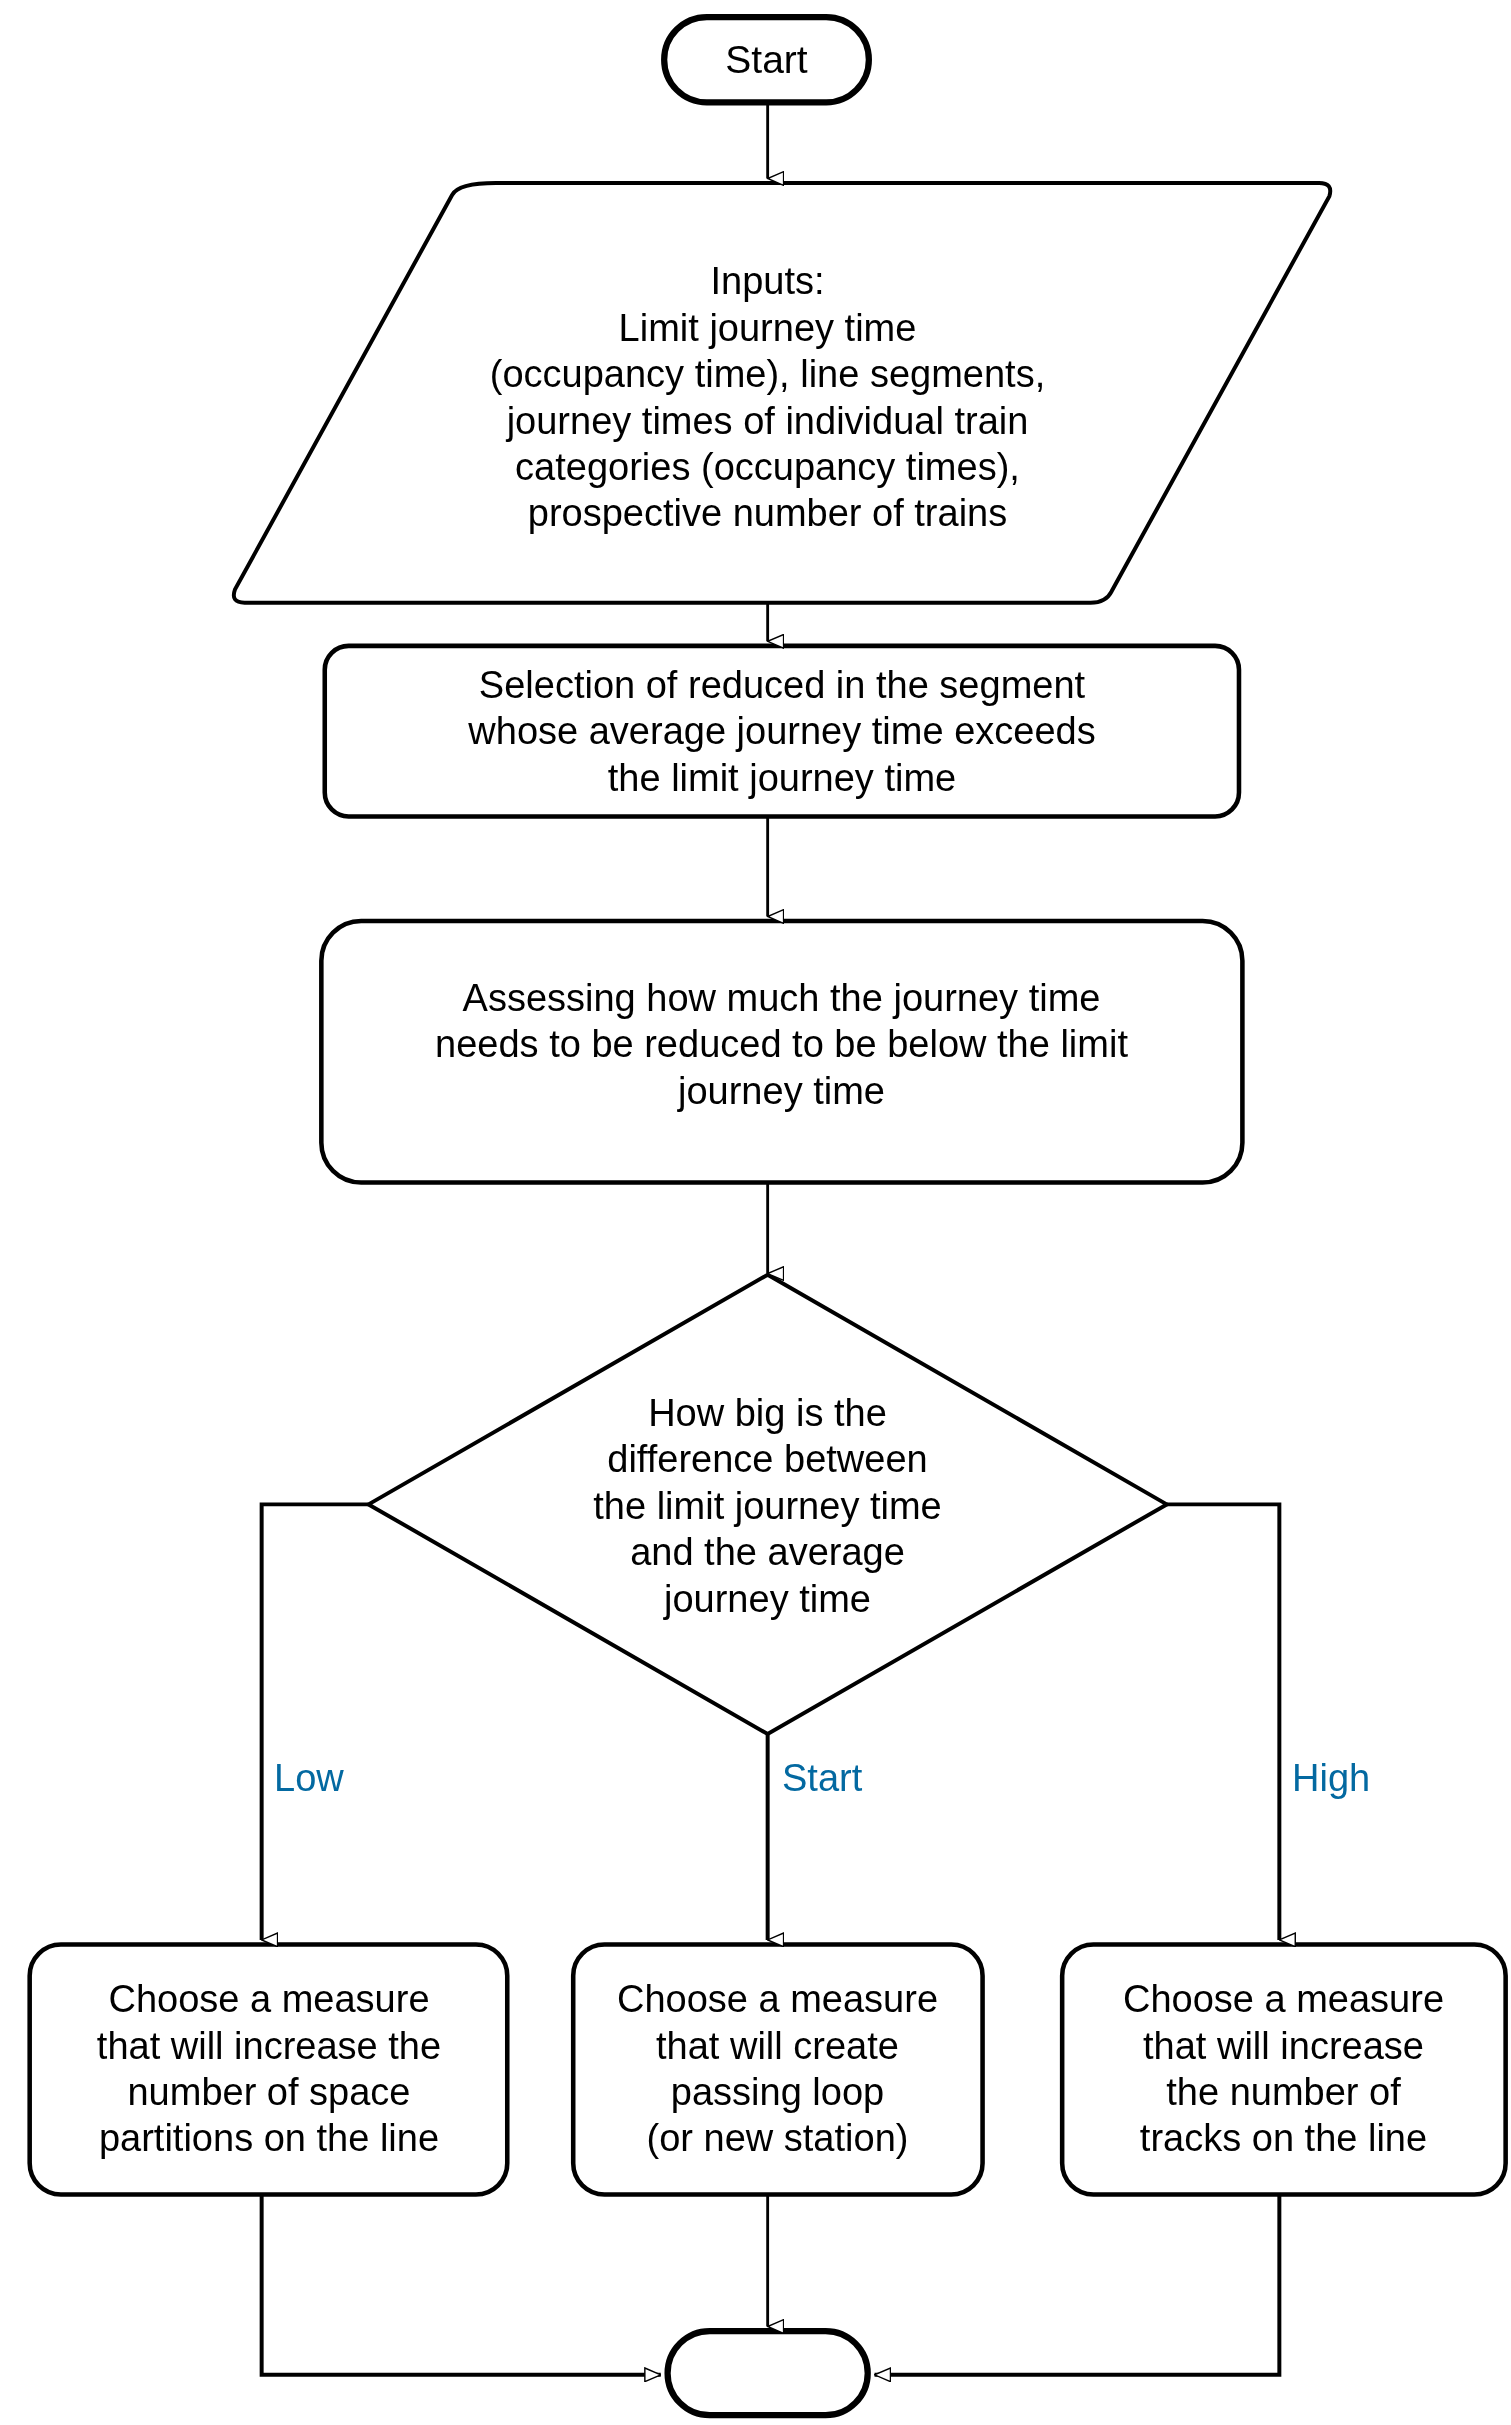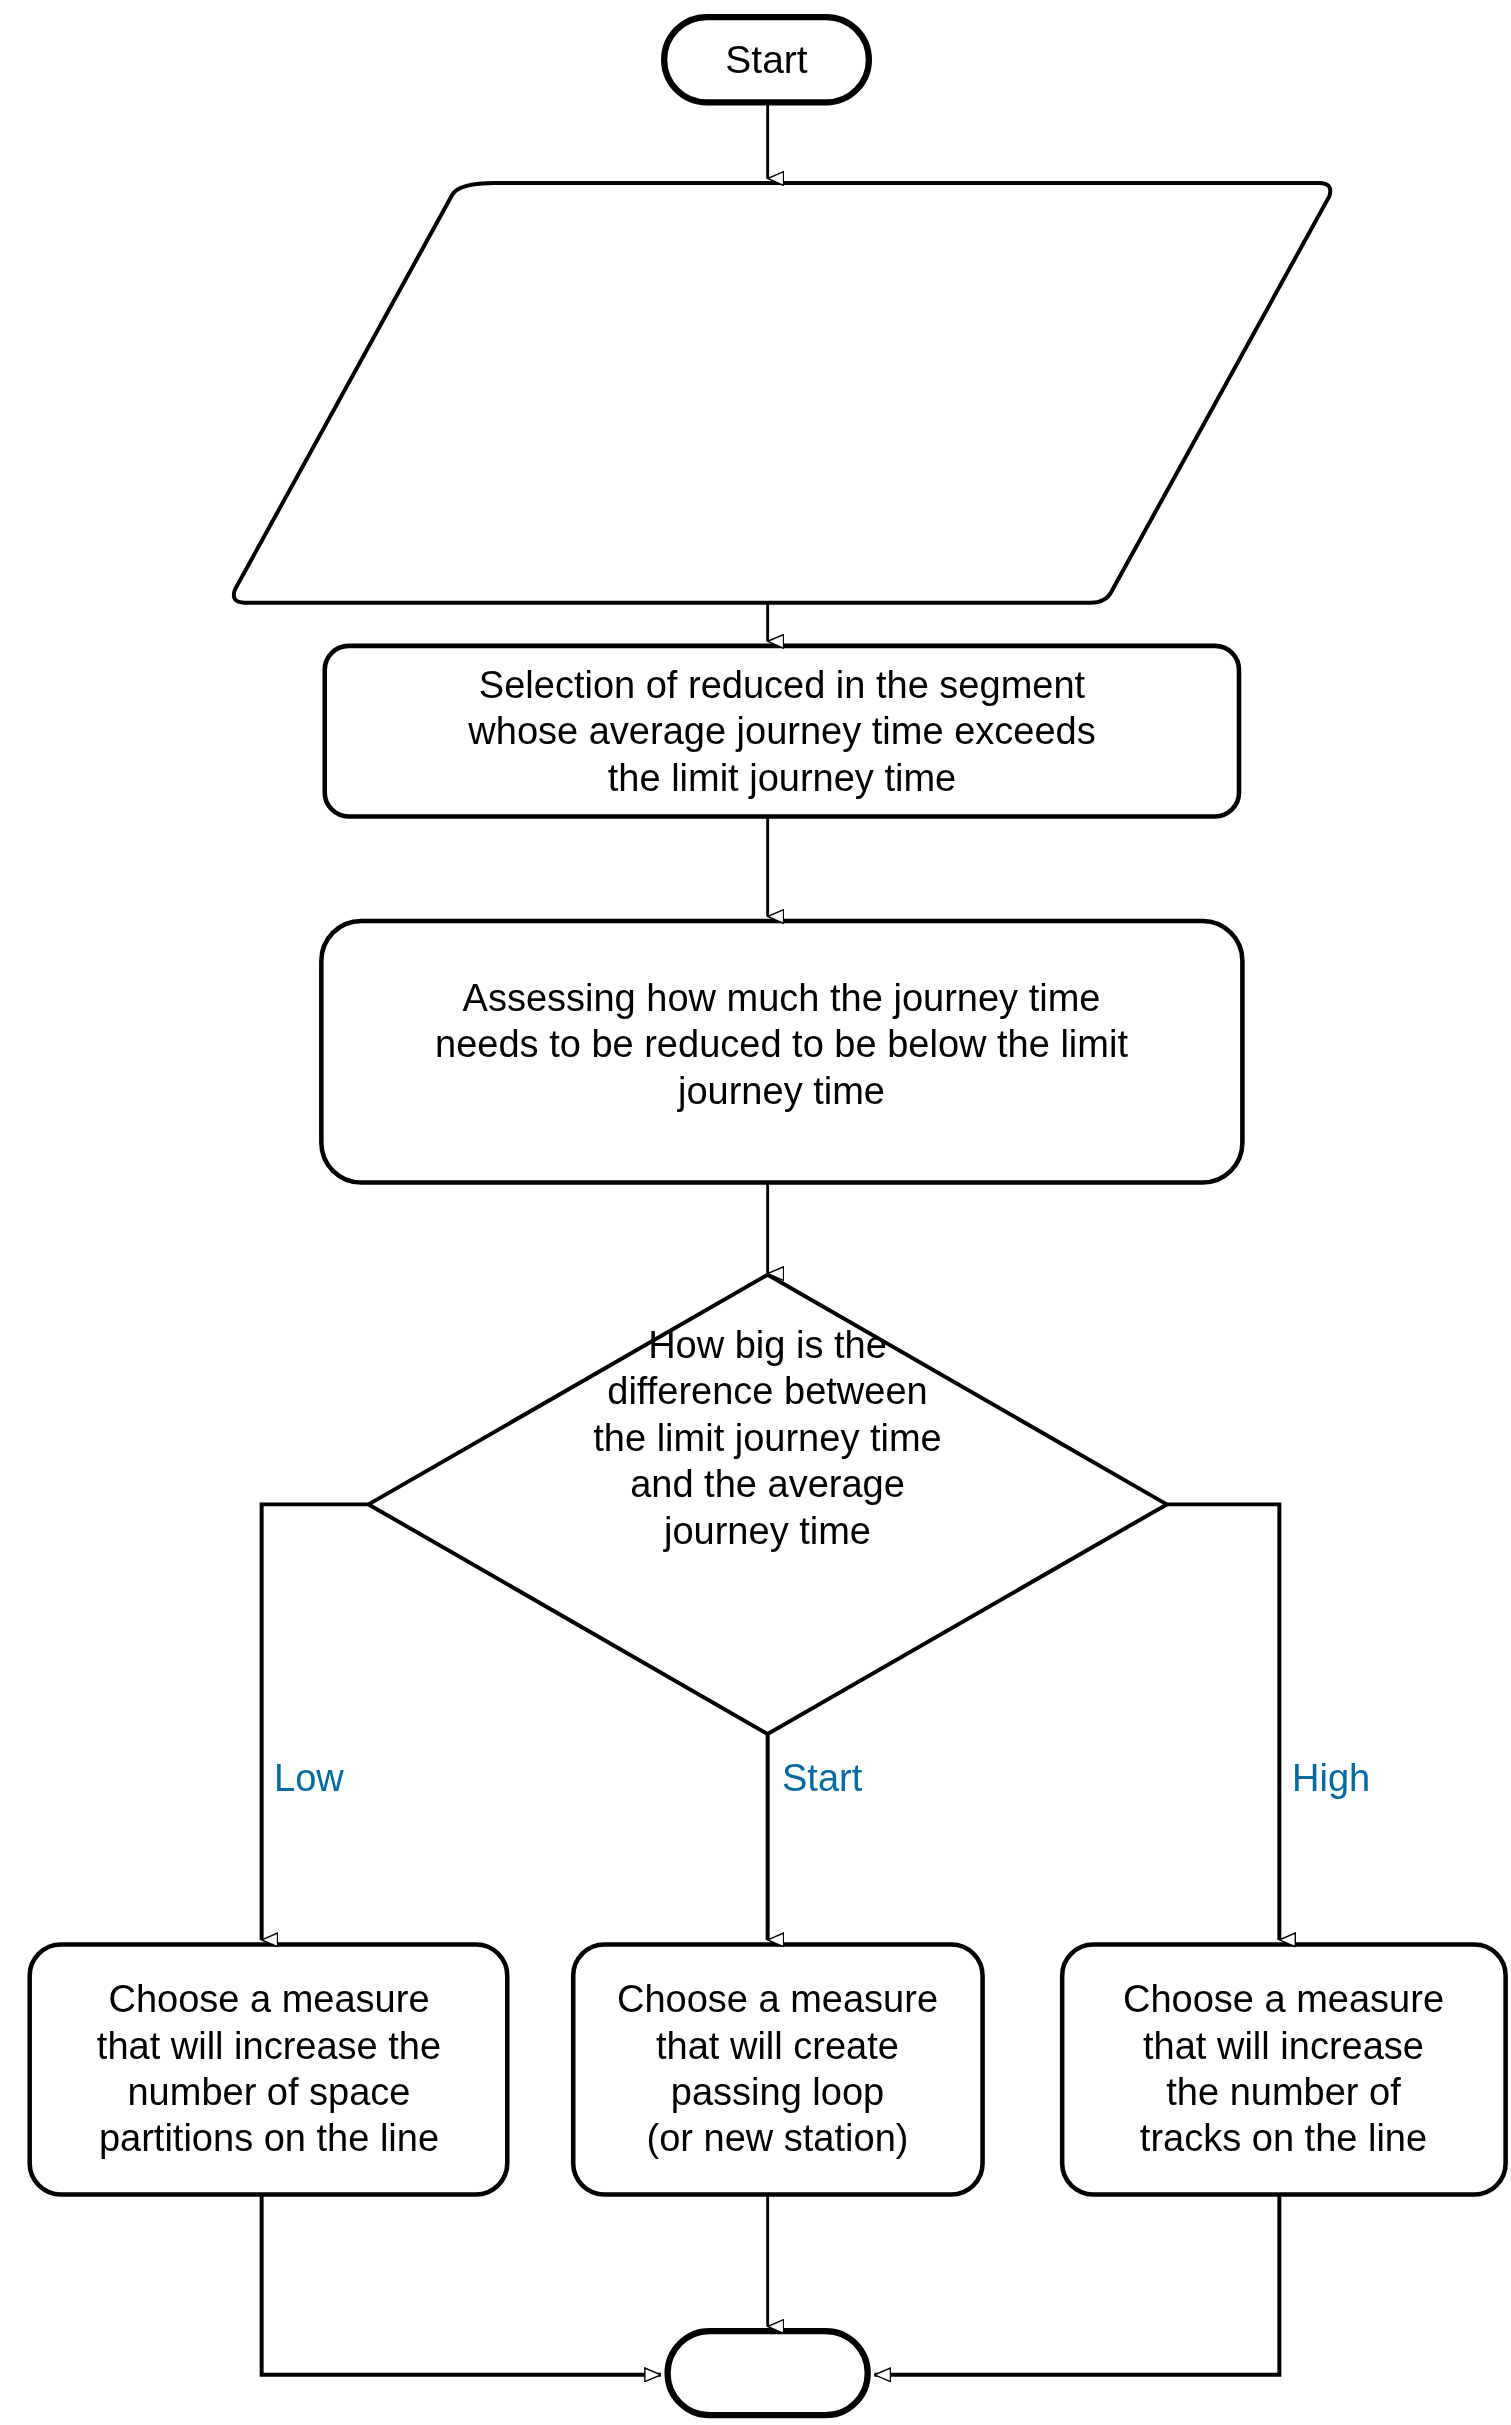--- a/index.html
+++ b/index.html
@@ -107,30 +107,36 @@
 
     <path d="M 460 3860 L 460 4177 L 1162 4177" fill="none" stroke="#000000" stroke-width="7" marker-end="url(#openArrowGen)"></path>
 
     <line x1="1350" y1="3860" x2="1350" y2="4092" stroke="#000000" stroke-width="5" marker-end="url(#openArrowDown)"></line>
 
     <path d="M 2250 3860 L 2250 4177 L 1538 4177" fill="none" stroke="#000000" stroke-width="7" marker-end="url(#openArrowGen)"></path>
   </svg>
 
   <div class="node-text terminal-text" style="left:664px; top:17px; width:205px; height:85px;">Start</div>
 
+  <div class="node-text body-text" style="left:364px; top:210px; width:807px; height:375px;">Inputs:
+Limit journey time
+(occupancy time), line segments,
+journey times of individual train
+categories (occupancy times),
+prospective number of trains</div>
 
   <div class="node-text body-text" style="left:325px; top:646px; width:914px; height:171px;">Selection of reduced in the segment
 whose average journey time exceeds
 the limit journey time</div>
 
   <div class="node-text body-text" style="left:321px; top:914px; width:921px; height:261px;">Assessing how much the journey time
 needs to be reduced to be below the limit
 journey time</div>
 
-  <div class="node-text body-text" style="left:449px; top:1279px; width:637px; height:318px;">How big is the
+  <div class="node-text body-text" style="left:449px; top:1347px; width:637px; height:318px;">How big is the
 difference between
 the limit journey time
 and the average
 journey time</div>
 
   <div class="node-text body-text" style="left:30px; top:1944px; width:478px; height:250px;">Choose a measure
 that will increase the
 number of space
 partitions on the line</div>
 

